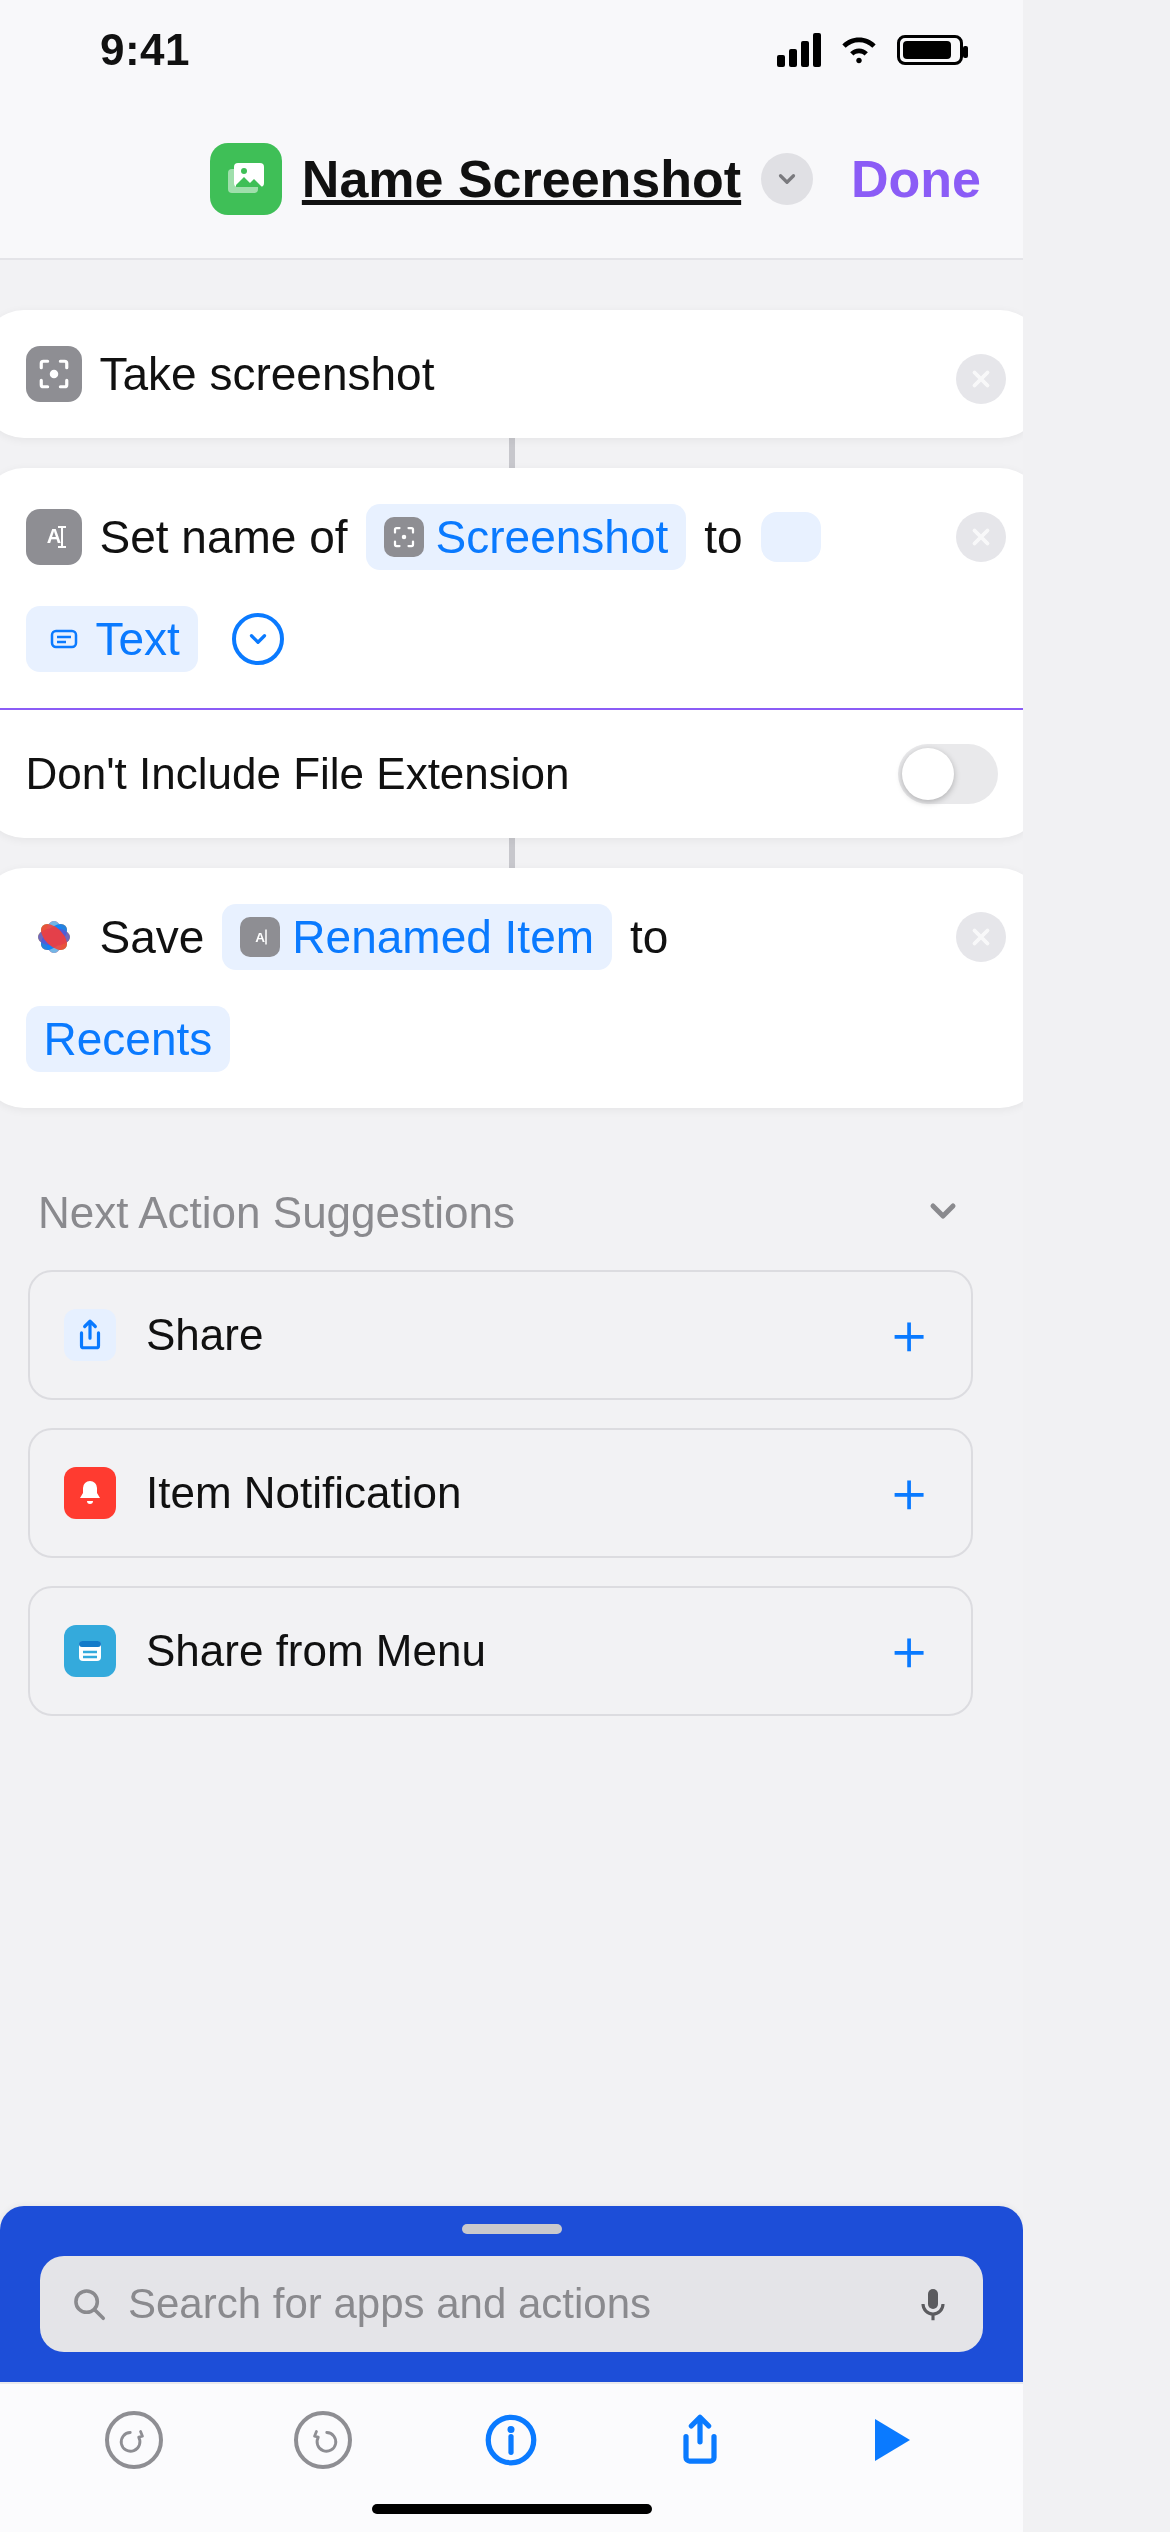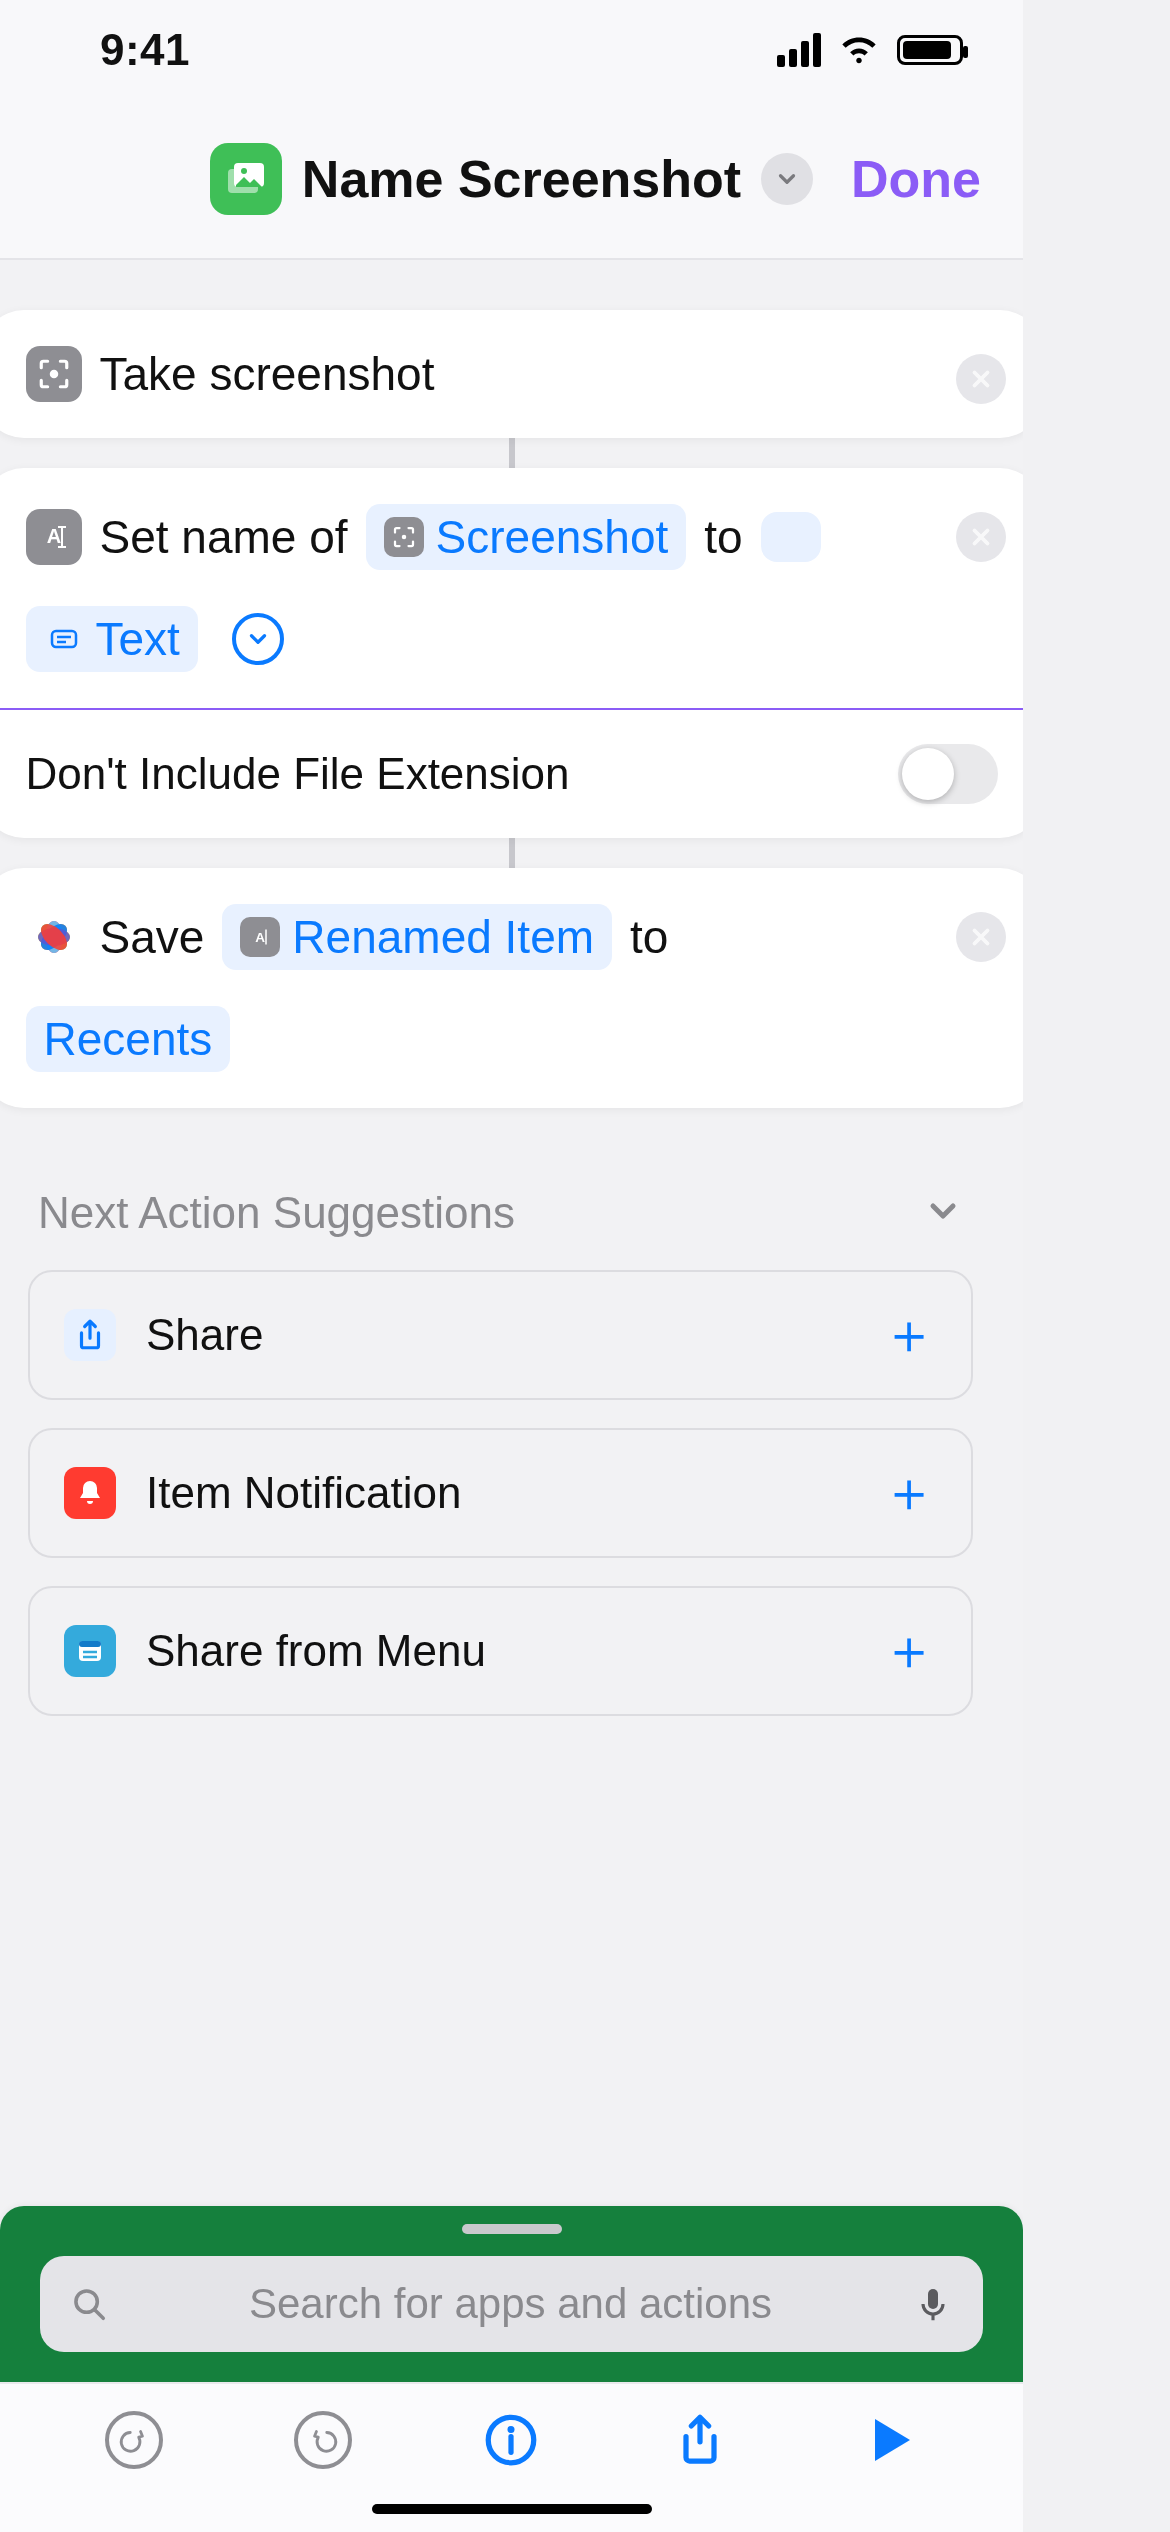--- a/index.html
+++ b/index.html
@@ -18,21 +18,21 @@
   .cell-bars span:nth-child(4){height:34px}
   .wifi { width: 40px; height: 30px; }
   .battery { width: 66px; height: 30px; border: 3px solid #000; border-radius: 8px; position: relative; }
   .battery::after { content:""; position:absolute; right:-8px; top:8px; width:5px; height:12px; background:#000; border-radius:2px; }
   .battery .fill { position:absolute; left:3px; top:3px; bottom:3px; width:48px; background:#000; border-radius:4px; }
 
   
   .header { height: 160px; background: #f8f8fa; display:flex; align-items:center; justify-content:center; position: relative; border-bottom: 2px solid #e4e4e8; }
   .header-center { display:flex; align-items:center; gap: 20px; }
   .shortcut-icon { width: 72px; height: 72px; border-radius: 18px; background: #3fbf57; display:flex; align-items:center; justify-content:center; }
-  .shortcut-title { font-size: 52px; font-weight: 700; }
+  .shortcut-title { font-size: 52px; font-weight: 700; text-decoration: underline; }
   .header-chevron { width: 52px; height: 52px; border-radius: 26px; background: #e0e0e4; display:flex; align-items:center; justify-content:center; }
   .done { position:absolute; right: 42px; top: 50%; transform: translateY(-50%); font-size: 52px; font-weight: 600; color: #8b5cf6; }
 
   
   .actions { padding: 50px 50px 0 50px; display:flex; flex-direction:column; align-items:center; }
   .card { width: 1060px; background: #fff; border-radius: 42px; box-shadow: 0 2px 10px rgba(0,0,0,.06); position: relative; }
   .card-row { display:flex; align-items:center; flex-wrap: wrap; gap: 18px; padding: 36px 44px; font-size: 46px; font-weight: 500; color:#111; }
   .remove-btn { position: absolute; right: 36px; top: 44px; width: 50px; height: 50px; border-radius: 25px; background: #e6e6ea; display:flex; align-items:center; justify-content:center; }
   .remove-btn svg { opacity:.75; }
 
@@ -63,21 +63,21 @@
   .sugg-item { height: 130px; border: 2px solid #dcdce0; border-radius: 24px; display:flex; align-items:center; padding: 0 34px; gap: 30px; background:#f2f2f4; }
   .sugg-item .sicon { width: 52px; height: 52px; border-radius: 12px; display:flex;align-items:center;justify-content:center; flex-shrink:0;}
   .sugg-item .slabel { flex:1; font-size: 44px; font-weight: 500; }
   .sugg-item .plus { font-size: 56px; color:#0a7aff; font-weight:300; }
 
   .sicon-share { background:#e6f0ff; }
   .sicon-notif { background:#ff3b30; }
   .sicon-menu  { background:#34aadc; }
 
   
-  .panel { position:absolute; left:0; right:0; bottom: 150px; background:#15803d; border-top-left-radius: 24px; border-top-right-radius:24px; padding: 18px 40px 30px 40px; box-shadow: 0 -1px 6px rgba(0,0,0,.06); text-align: center;}
+  .panel { position:absolute; left:0; right:0; bottom: 150px; background:#1d4ed8; border-top-left-radius: 24px; border-top-right-radius:24px; padding: 18px 40px 30px 40px; box-shadow: 0 -1px 6px rgba(0,0,0,.06);}
   .grab { width: 100px; height: 10px; background:#c9c9cd; border-radius:5px; margin: 0 auto 22px auto; }
   .search { height: 96px; background:#e4e4e8; border-radius: 24px; display:flex; align-items:center; padding: 0 30px; gap: 20px; }
   .search .sph { flex:1; font-size: 42px; color:#8a8a8e; }
   .mic { width:40px; height:40px; }
 
   
   .toolbar { position:absolute; left:0; right:0; bottom:0; height:150px; background:#fbfbfd; display:flex; align-items:center; justify-content:space-around; padding: 0 40px 36px 40px; border-top: 2px solid #e9e9ed;}
   .tbtn { width:64px; height:64px; display:flex; align-items:center; justify-content:center; }
   .tcircle { width:58px; height:58px; border:4px solid #8e8e93; border-radius:29px; display:flex; align-items:center; justify-content:center; }
 

